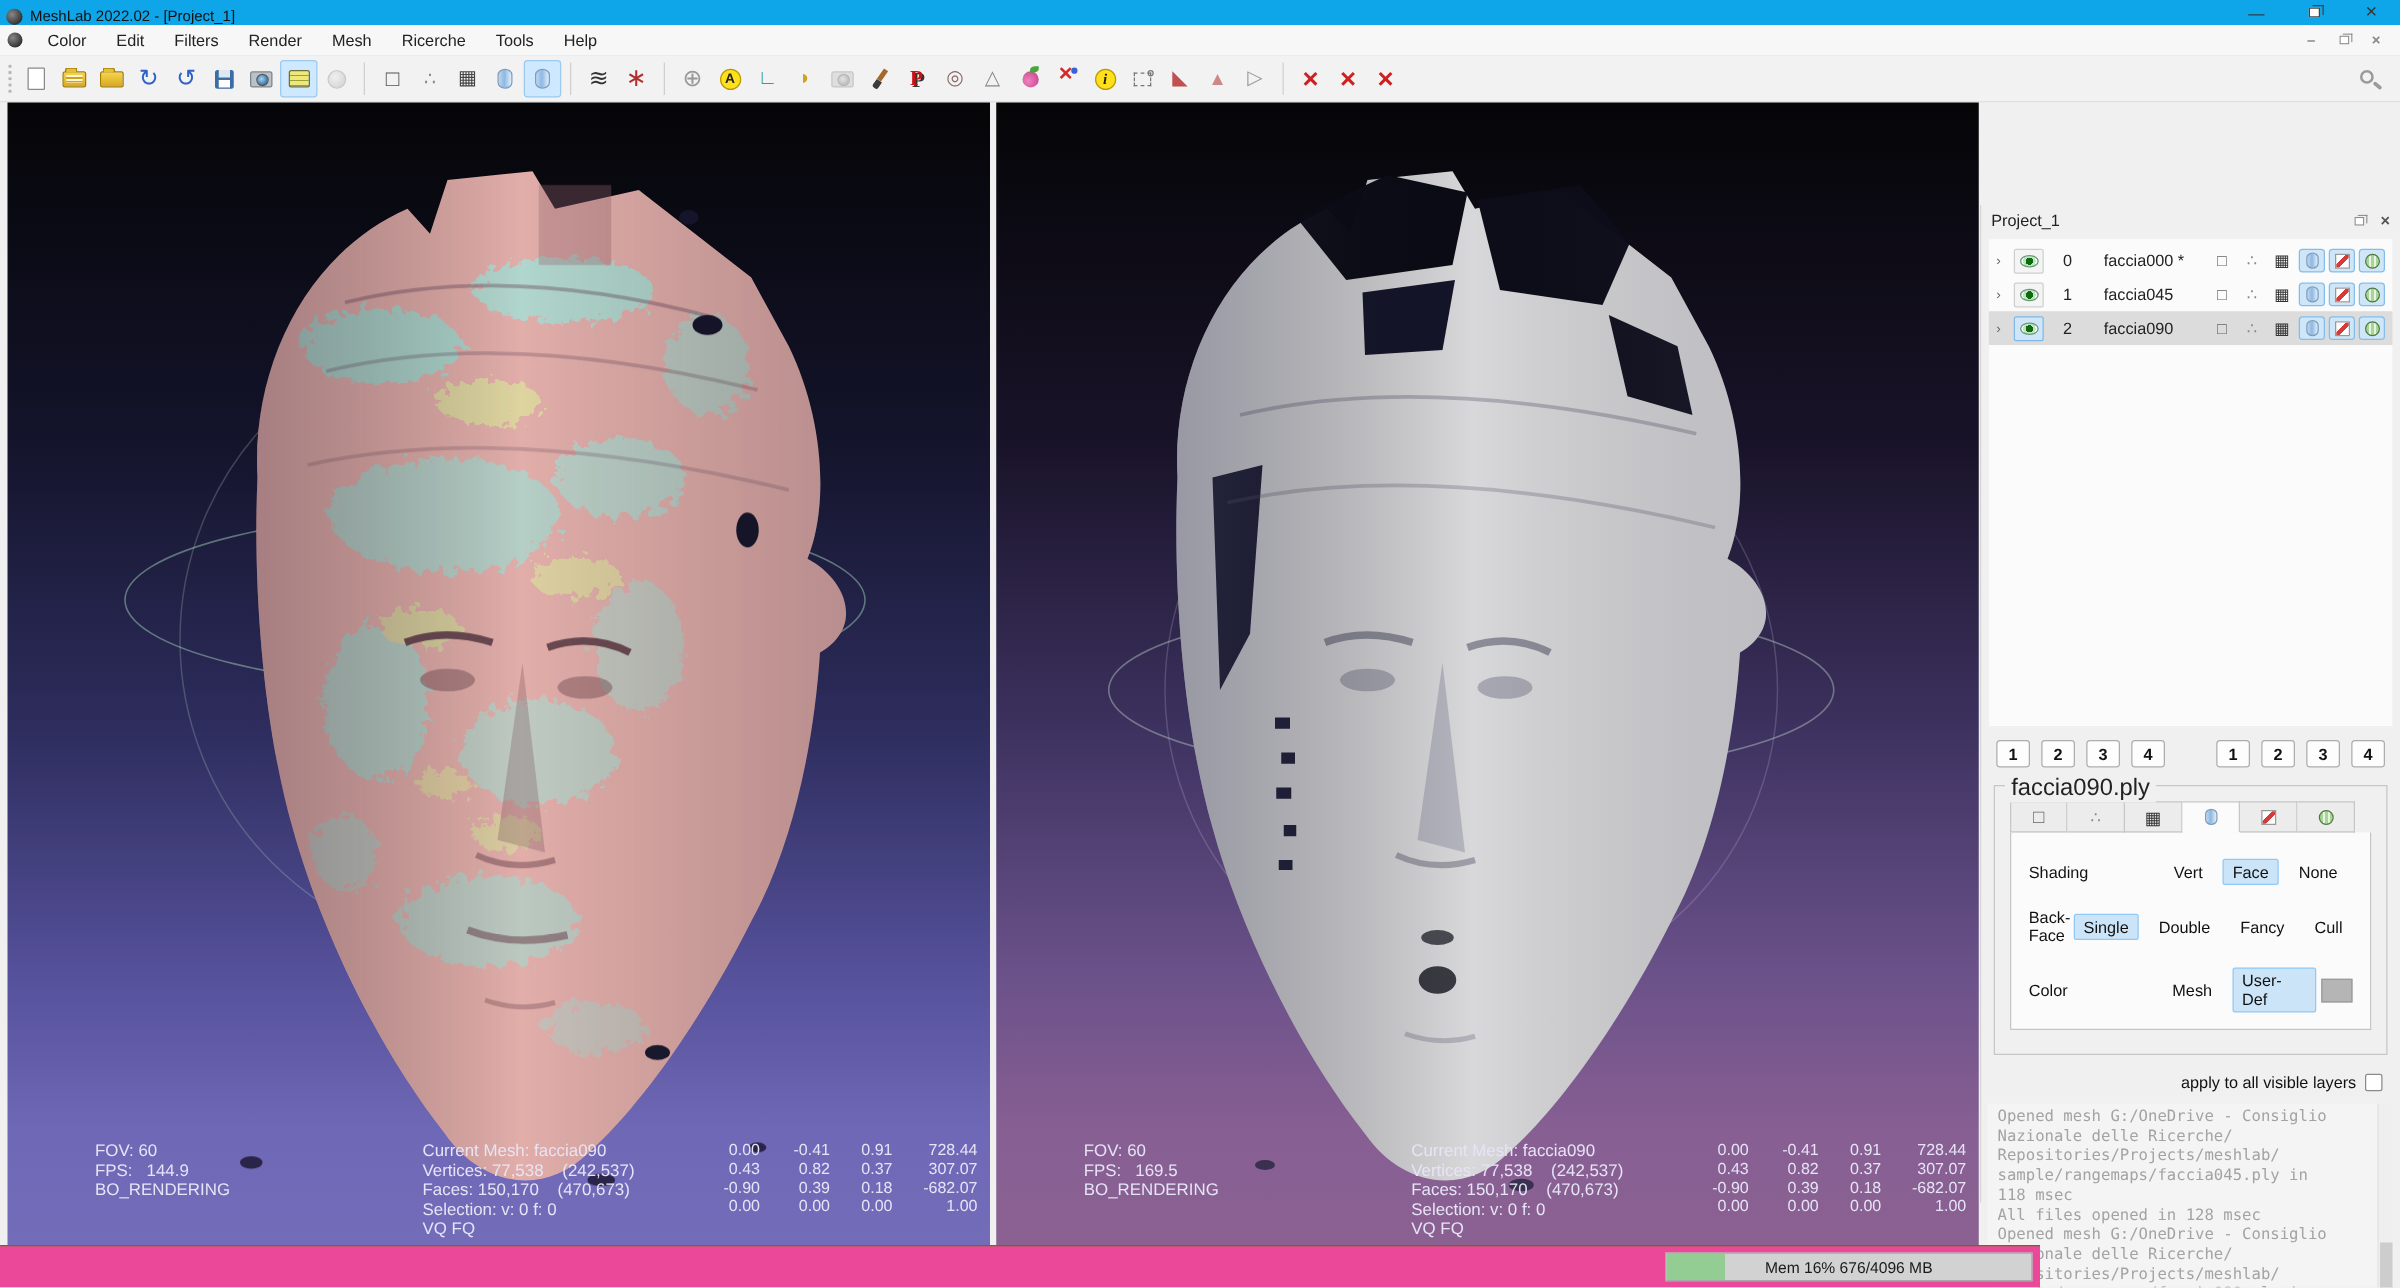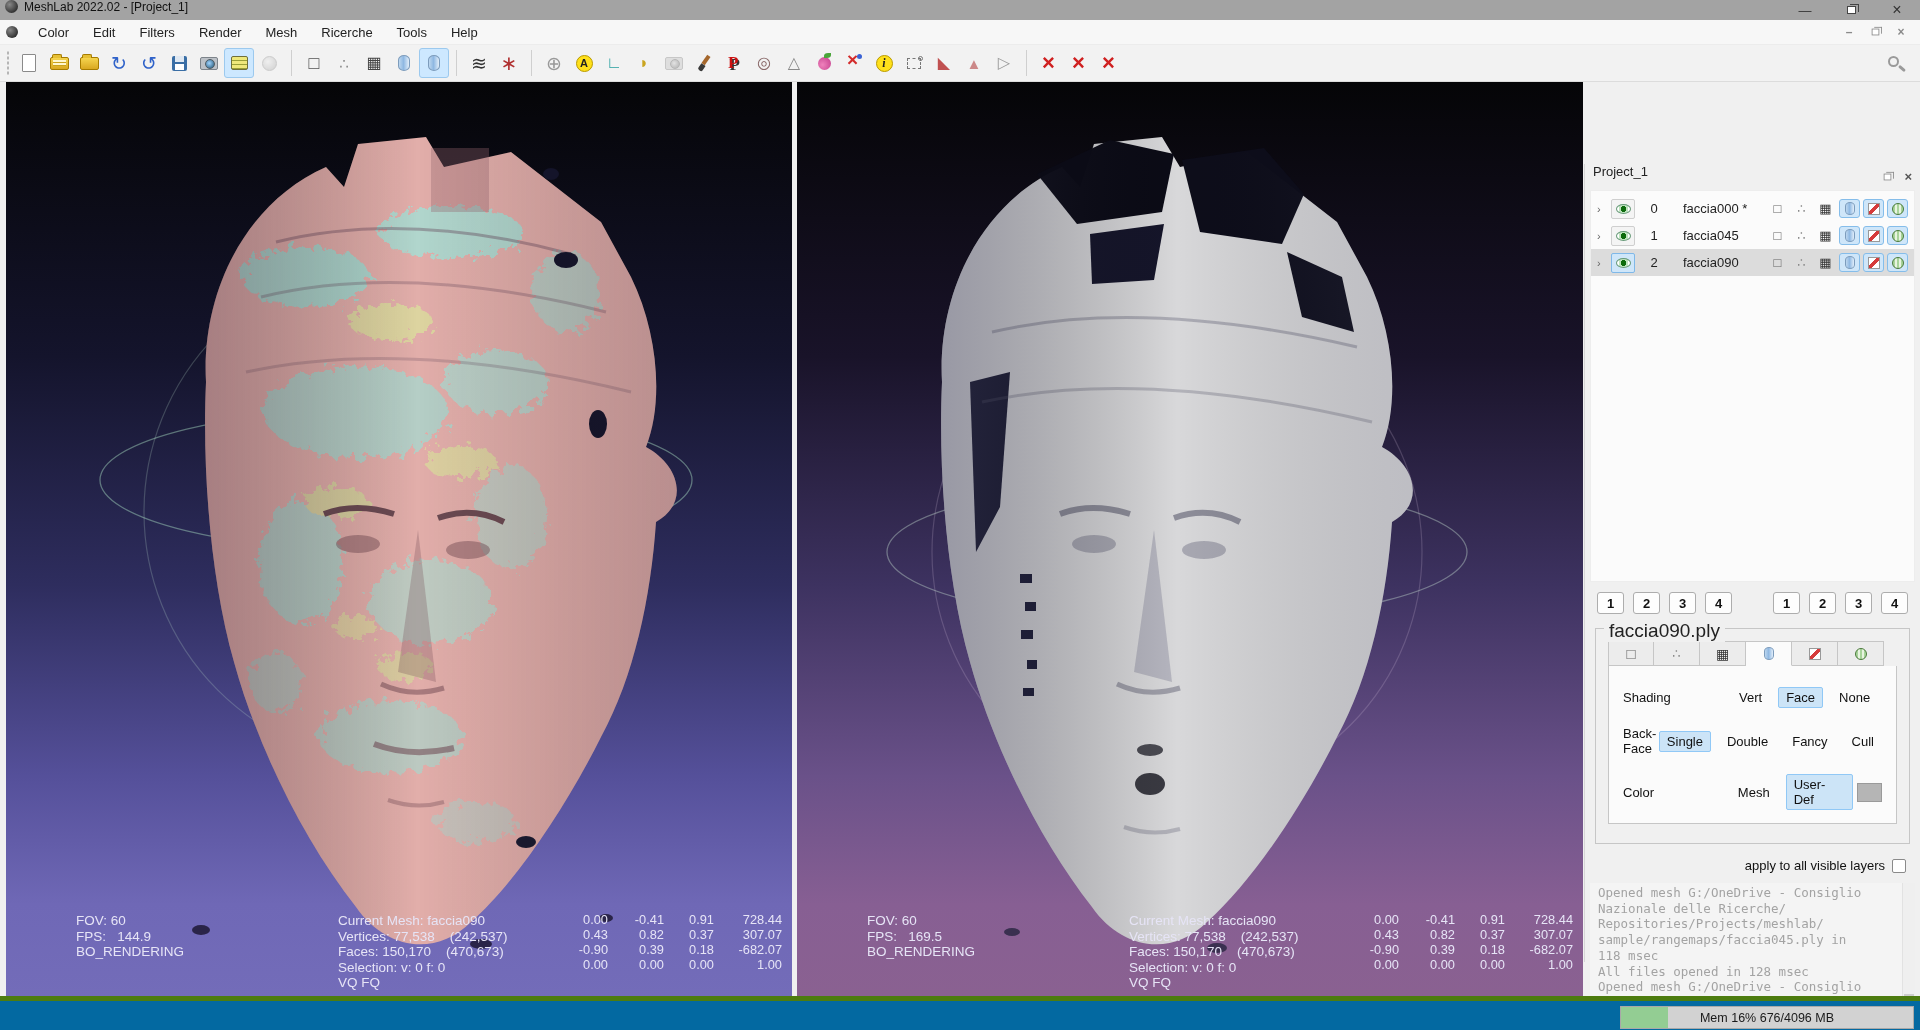--- a/index.html
+++ b/index.html
@@ -1,18 +1,18 @@
 <!DOCTYPE html>
 <html><head>
 <meta charset="utf-8">
 <style>
   *{margin:0;padding:0;box-sizing:border-box}
   html,body{width:1920px;height:1030px;overflow:hidden;font-family:"Liberation Sans",sans-serif;background:#f0f0f0;position:relative}
   
-  .titlebar{position:absolute;left:0;top:0;width:1920px;height:20px;background:#a3a3a3;display:flex;align-items:flex-start;font-size:12px;color:#111}
+  .titlebar{position:absolute;left:0;top:0;width:1920px;height:20px;background:#0ea5e9;display:flex;align-items:flex-end;font-size:12px;color:#111}
   .applogo{width:13px;height:13px;border-radius:50%;background:radial-gradient(circle at 35% 35%,#888,#111);margin:0 6px 0 5px}
   .wctrls{margin-left:auto;display:flex;height:100%}
   .wc{width:46px;display:flex;align-items:center;justify-content:center;color:#333;font-size:13px}
   .restorebox{width:9px;height:8px;border:1px solid #444;position:relative;background:#fff}
   .restorebox::before{content:"";position:absolute;left:2px;top:-3px;width:8px;height:7px;border:1px solid #444;border-bottom:none;border-left:none}
   .menubar{position:absolute;left:0;top:20px;width:1920px;height:25px;background:#f7f7f7;display:flex;align-items:center;font-size:13px;color:#222;border-bottom:1px solid #ececec}
   .menulogo{width:12px;height:12px;border-radius:50%;background:radial-gradient(circle at 35% 35%,#888,#111);margin:0 8px 0 6px}
   .mitem{padding:3px 12px;border-radius:2px}
   .mdictrls{margin-left:auto;display:flex;gap:4px;margin-right:8px}
   .mdc{width:22px;height:17px;display:flex;align-items:center;justify-content:center;color:#8a8a8a;font-size:12px;font-weight:bold}
@@ -72,21 +72,21 @@
   .vp{position:absolute;top:0;bottom:0;overflow:hidden}
   .vp-left{left:6px;width:786px;background:linear-gradient(#050507 0%,#14142c 30%,#2e2d5e 55%,#55509a 76%,#6f68b6 90%,#736cb9 100%)}
   .vp-right{left:797px;width:786px;background:linear-gradient(#050507 0%,#191329 30%,#3d3260 55%,#6a5189 76%,#875f93 90%,#8a6191 100%)}
   .mesh{position:absolute;inset:0;width:100%;height:100%}
   .ovl{position:absolute;left:0;right:0;bottom:4px;height:80px;color:#e6e4f6;font-size:13.5px;line-height:15.5px;white-space:pre;z-index:3}
   .fovb{position:absolute;left:70px;top:1px}
   .meshb{position:absolute;left:332px;top:1px}
   .mat{position:absolute;right:10px;top:0;display:grid;grid-template-columns:56px 56px 50px 68px;text-align:right;font-size:12.8px;line-height:15px}
   
   .rpanel{position:absolute;left:1584px;top:82px;width:336px;bottom:34px;background:#f0f0f0;border-left:1px solid #d6d6d6}
-  .rph{height:25px;display:flex;padding:0 8px;font-size:13px;color:#222}
+  .rph{height:25px;display:flex;align-items:center;padding:0 8px;font-size:13px;color:#222}
   .rphc{margin-left:auto;display:flex;gap:12px;align-items:center;color:#444}
   .layerlist{margin:1px 5px 0 5px;background:#fbfbfb;height:392px;border:1px solid #ededed;padding-top:4px}
   .lrow{height:27px;display:flex;align-items:center;font-size:13px;color:#222;padding:0 6px}
   .lrow.sel{background:#dcdcdc}
   .chev{width:14px;color:#666;font-size:11px}
   .echip{width:24px;height:20px;display:flex;align-items:center;justify-content:center;border:1px solid #cfcfcf;background:#f4f4f4;border-radius:2px}
   .echip.on{background:#cfe6f9;border-color:#7fb8e8}
   .lidx{width:26px;text-align:center;margin-left:6px}
   .lname{flex:1;margin-left:16px}
   .chip{width:21px;height:19px;display:flex;align-items:center;justify-content:center;border-radius:3px;border:1px solid transparent;margin-left:3px;flex:none}
@@ -110,21 +110,21 @@
   .opt{padding:2px 7px;border:1px solid transparent;border-radius:2px}
   .opt.sel{background:#cce4f7;border-color:#90c8f6}
   .swatch{width:26px;height:19px;background:#b5b5b5;border:1px solid #9a9a9a;margin-left:-4px}
   .applyrow{display:flex;justify-content:flex-end;align-items:center;gap:7px;margin:14px 14px 0 0;font-size:13px;color:#111}
   .cbox{width:14px;height:14px;border:1px solid #8a8a8a;border-radius:2px;background:#fff}
   
   .logbox{margin:10px 5px 0 5px;background:#f4f4f4;height:198px;position:relative;font-family:"DejaVu Sans Mono",monospace;font-size:12.5px;line-height:15.7px;color:#a3a3a3;padding:2px 16px 2px 8px;white-space:pre-wrap;overflow:hidden}
   .sb{position:absolute;right:0;top:0;bottom:0;width:13px;background:#efefef;border-left:1px solid #e2e2e2}
   .sbt{position:absolute;left:1px;right:1px;top:56%;height:42%;background:#cdcdcd}
   
-  .sbar{position:absolute;left:0;bottom:0;width:1920px;height:34px;background:#0369a1;border-top:5px solid #4d7c0f}
+  .sbar{position:absolute;left:0;bottom:0;width:1632px;height:34px;background:#ec4899;border-top:1px solid #4d7c0f}
   .membar{position:absolute;right:6px;top:5px;width:294px;height:23px;background:#d2d2d2;border:1px solid #a8a8a8;overflow:hidden}
   .memfill{position:absolute;left:0;top:0;bottom:0;background:#93cd93}
   .memtext{position:absolute;inset:0;display:flex;align-items:center;justify-content:center;font-size:12.5px;color:#1a1a1a}
 </style>
 </head>
 <body>
 
 <div class="titlebar">
   <div class="applogo"></div>
   <span>MeshLab 2022.02 - [Project_1]</span>

